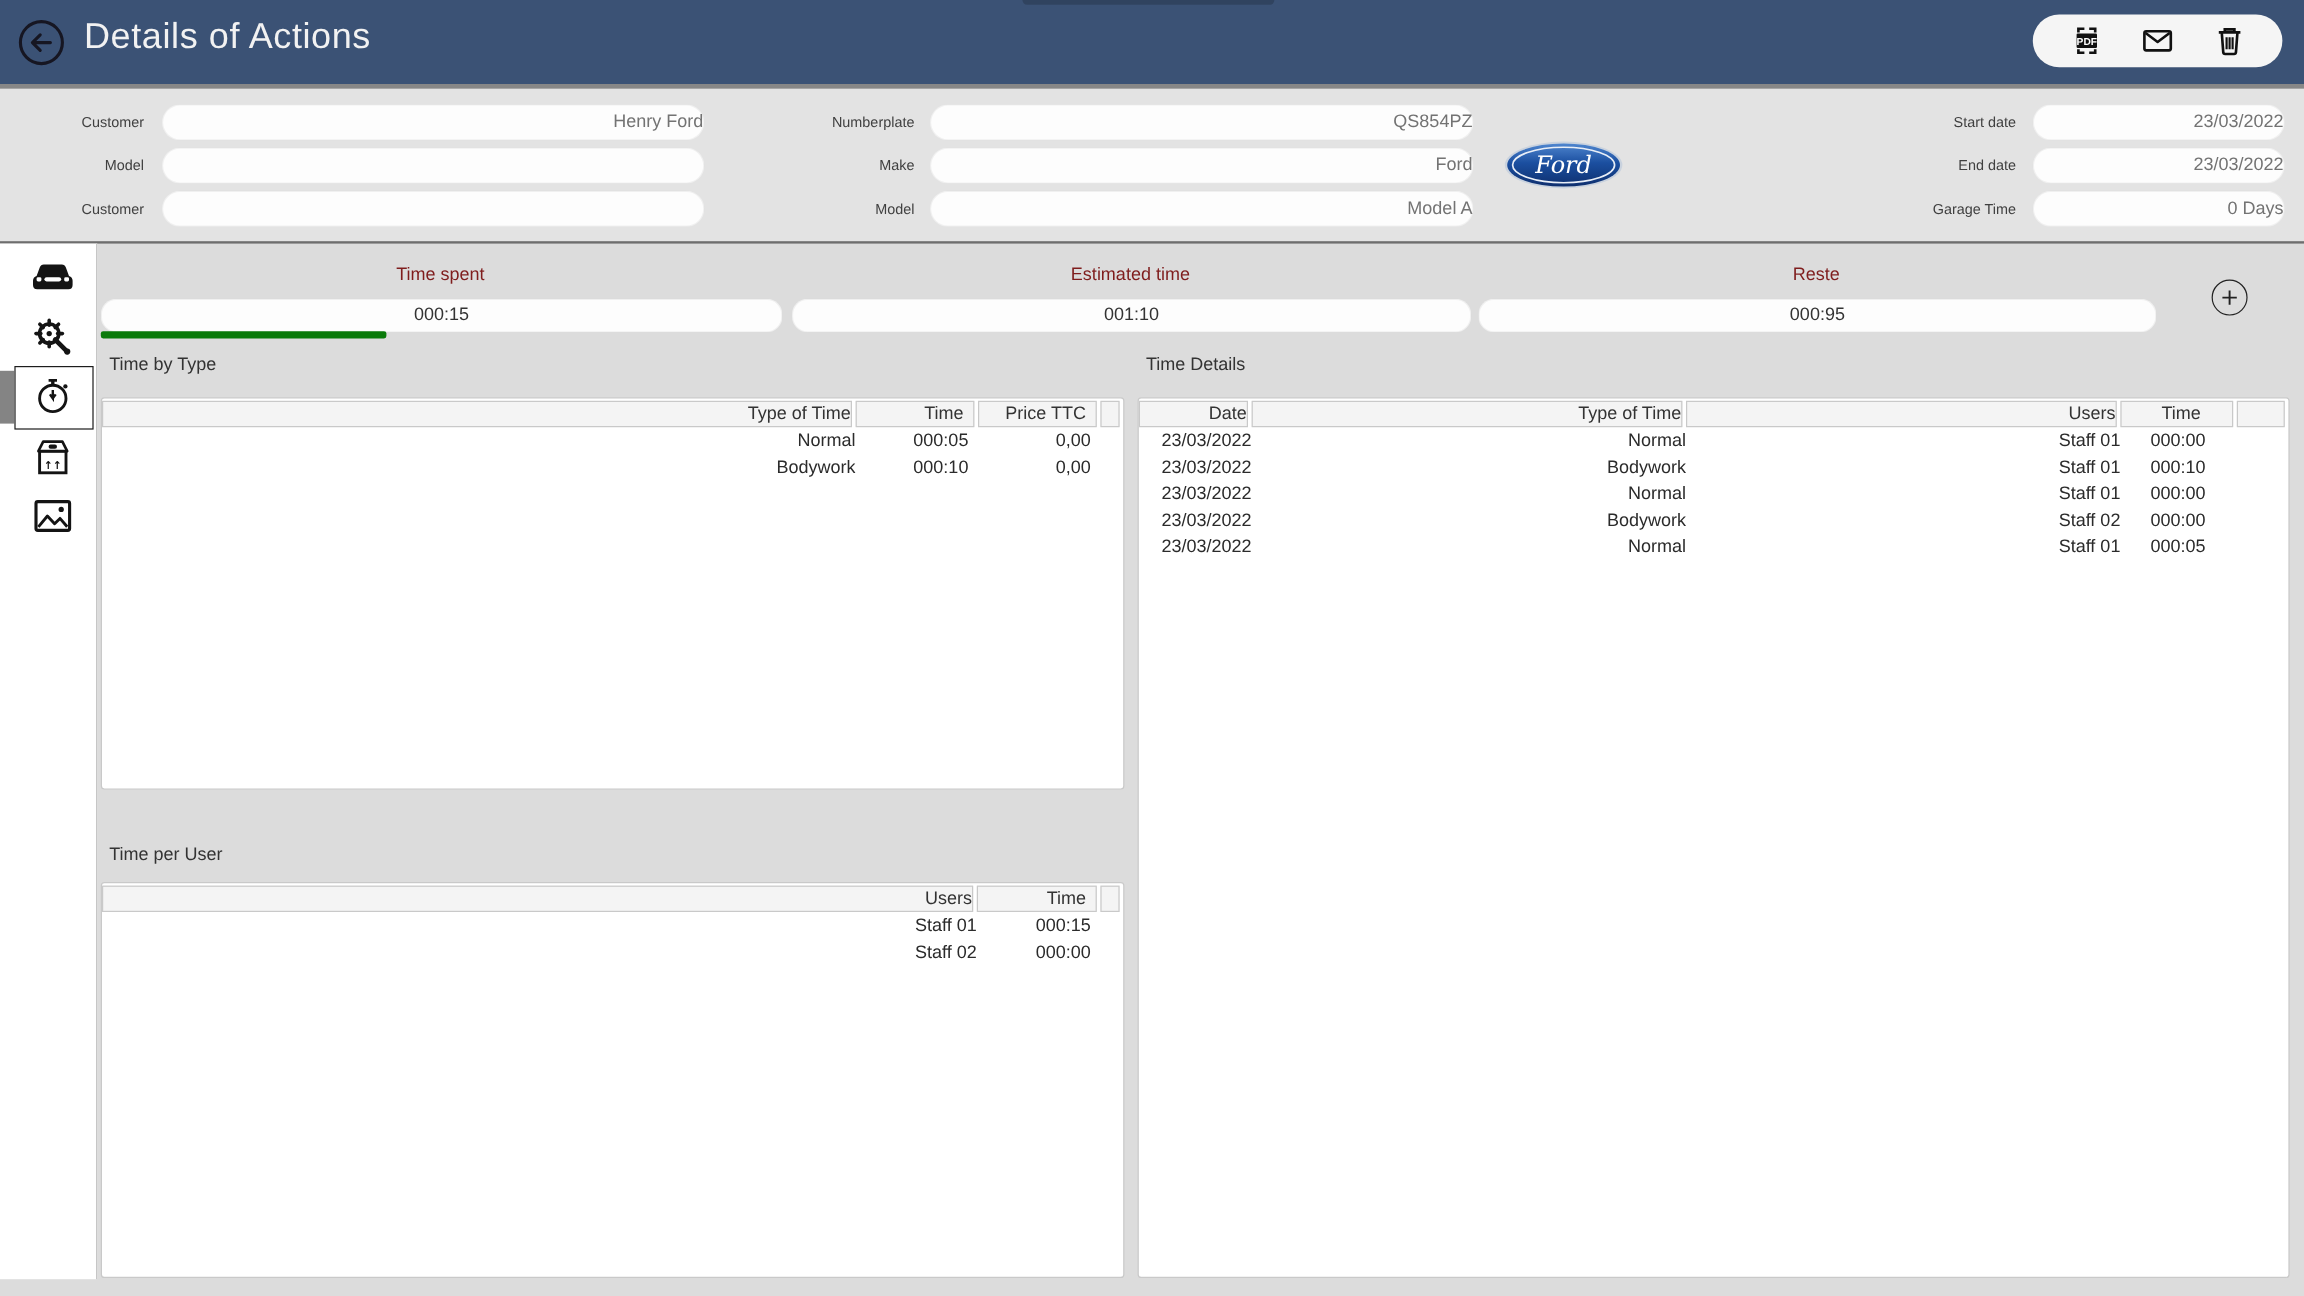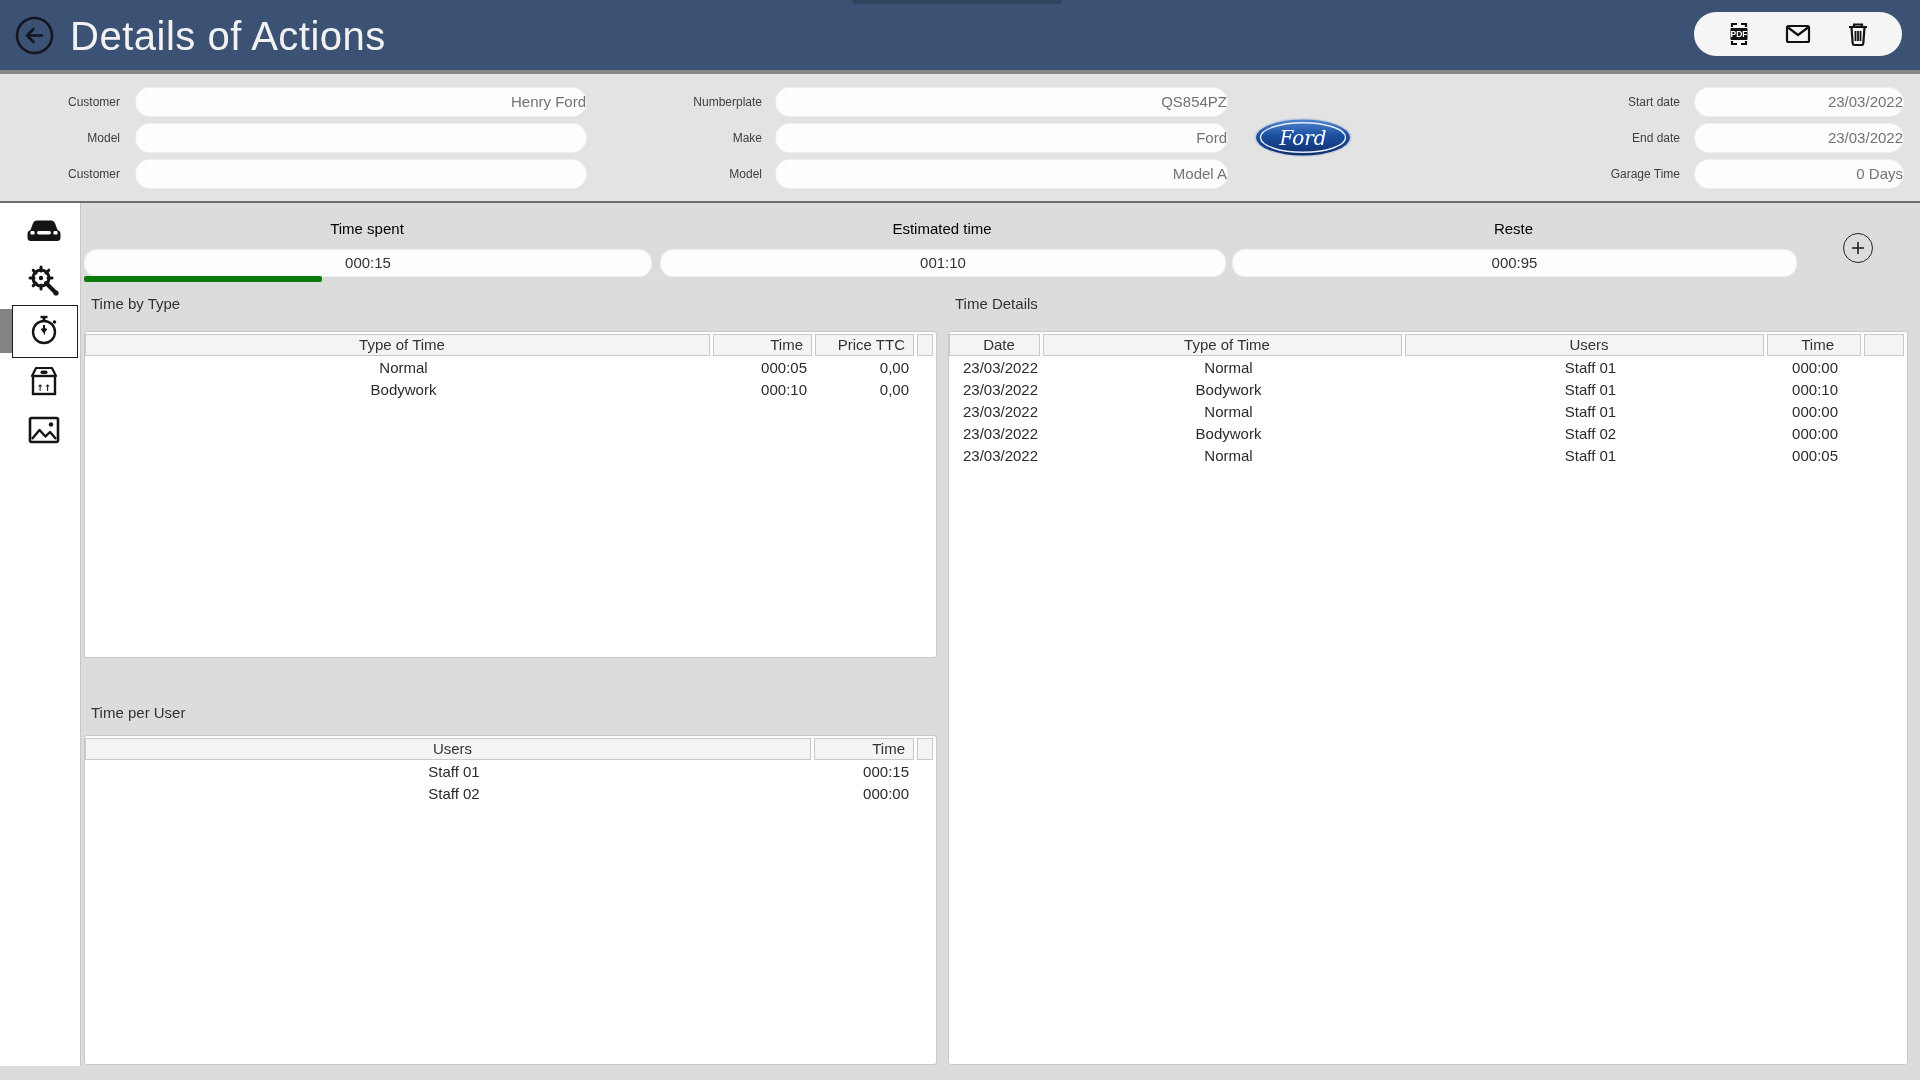--- a/index.html
+++ b/index.html
@@ -5,21 +5,21 @@
   html,body{margin:0;padding:0;background:#bbb;}
   .app{position:relative;width:1920px;height:1080px;overflow:hidden;
        font-family:"Liberation Sans",sans-serif;background:#dcdcdc;color:#333;}
 
   
   .hdr{position:absolute;left:0;top:0;width:1920px;height:70px;background:#3b5275;}
   .hdr-sep{position:absolute;left:0;top:70px;width:1920px;height:4px;background:#878787;}
   .top-notch{position:absolute;left:852px;top:0;width:210px;height:4px;
              background:rgba(0,0,0,.18);border-radius:0 0 4px 4px;}
   .back-btn{position:absolute;left:15px;top:16px;width:39px;height:39px;cursor:pointer;}
-  .title{position:absolute;left:70px;top:14px;font-size:40px;font-weight:300;
+  .title{position:absolute;left:70px;top:14px;font-size:30px;font-weight:300;
          color:#f2f2f2;letter-spacing:.5px;white-space:nowrap;}
   .toolbar{position:absolute;left:1694px;top:12px;width:208px;height:44px;background:#f5f5f5;
            border-radius:24px;display:flex;align-items:center;justify-content:space-evenly;}
   .tb-btn{width:30px;height:30px;display:flex;align-items:center;justify-content:center;cursor:pointer;}
 
   
   .form-bg{position:absolute;left:0;top:74px;width:1920px;height:127px;background:#e3e3e3;
            border-bottom:2px solid #6e6e6e;}
   .flabel{position:absolute;height:30px;line-height:30px;font-size:12px;color:#404040;text-align:right;}
   .pill{background:#fdfdfd;border:1px solid rgba(0,0,0,.05);border-radius:15px;}
@@ -33,40 +33,40 @@
   .sidebar{position:absolute;left:0;top:203px;width:80px;height:863px;background:#fff;
            border-right:1px solid #c6c6c6;}
   .nav-item{position:absolute;left:26px;width:36px;height:36px;display:flex;
             align-items:center;justify-content:center;cursor:pointer;}
   .sel-box{position:absolute;left:12px;top:305px;width:64px;height:51px;background:#fff;
            border:1.5px solid #1c1c1c;}
   .sel-accent{position:absolute;left:0;top:309px;width:12px;height:44px;background:#848484;}
 
   
   .gauge-label{position:absolute;top:219px;height:20px;line-height:20px;text-align:center;
-               font-size:15px;color:#000000;}
+               font-size:15px;color:#7f1d1d;}
   .gauge-bar{position:absolute;top:249px;height:26px;line-height:26px;text-align:center;
              font-size:15px;color:#333;border-radius:13px;}
   .g1{left:84px;width:566px}.g2{left:660px;width:564px}.g3{left:1232px;width:563px}
   .progress-track{position:absolute;left:84px;top:276px;width:566px;height:6px;}
   .progress-fill{height:6px;background:#0a7a0a;border-radius:2px;}
   .add-btn{position:absolute;left:1843px;top:233px;width:30px;height:30px;border:1.6px solid #222;
            border-radius:50%;display:flex;align-items:center;justify-content:center;
            cursor:pointer;background:transparent;box-sizing:border-box;}
 
   
   .sec-title{position:absolute;height:20px;line-height:20px;font-size:15px;color:#333;}
   .tbl{position:absolute;background:#fff;border:1px solid #c9c9c9;border-radius:3px;
        box-sizing:border-box;overflow:hidden;}
   .thead{display:grid;}
   .hc{background:#f4f4f4;border:1px solid #c9c9c9;height:20px;line-height:20px;
       font-size:15px;color:#333;margin:2px 3px 1px 0;overflow:hidden;white-space:nowrap;}
   .trow{display:grid;height:22px;line-height:22px;font-size:15px;color:#2b2b2b;cursor:default;}
   .trow div{overflow:hidden;white-space:nowrap;}
-  .cL{padding-left:9px;text-align:center;}
+  .cL{padding-left:9px;text-align:right;}
   .cR8{padding-right:8px;text-align:right;}
   .cR26{padding-right:26px;text-align:right;}
 
   .t1{left:84px;top:331px;width:853px;height:327px;}
   .t1 .thead,.t1 .trow{grid-template-columns:628px 102px 102px 1fr;}
   .workforce{position:absolute;left:84px;top:667px;width:853px;height:22px;line-height:22px;
              text-align:center;font-size:15px;color:#333;border-radius:11px;}
   .t2{left:84px;top:735px;width:853px;height:330px;}
   .t2 .thead,.t2 .trow{grid-template-columns:729px 103px 1fr;}
   .t3{left:948px;top:331px;width:960px;height:734px;}

